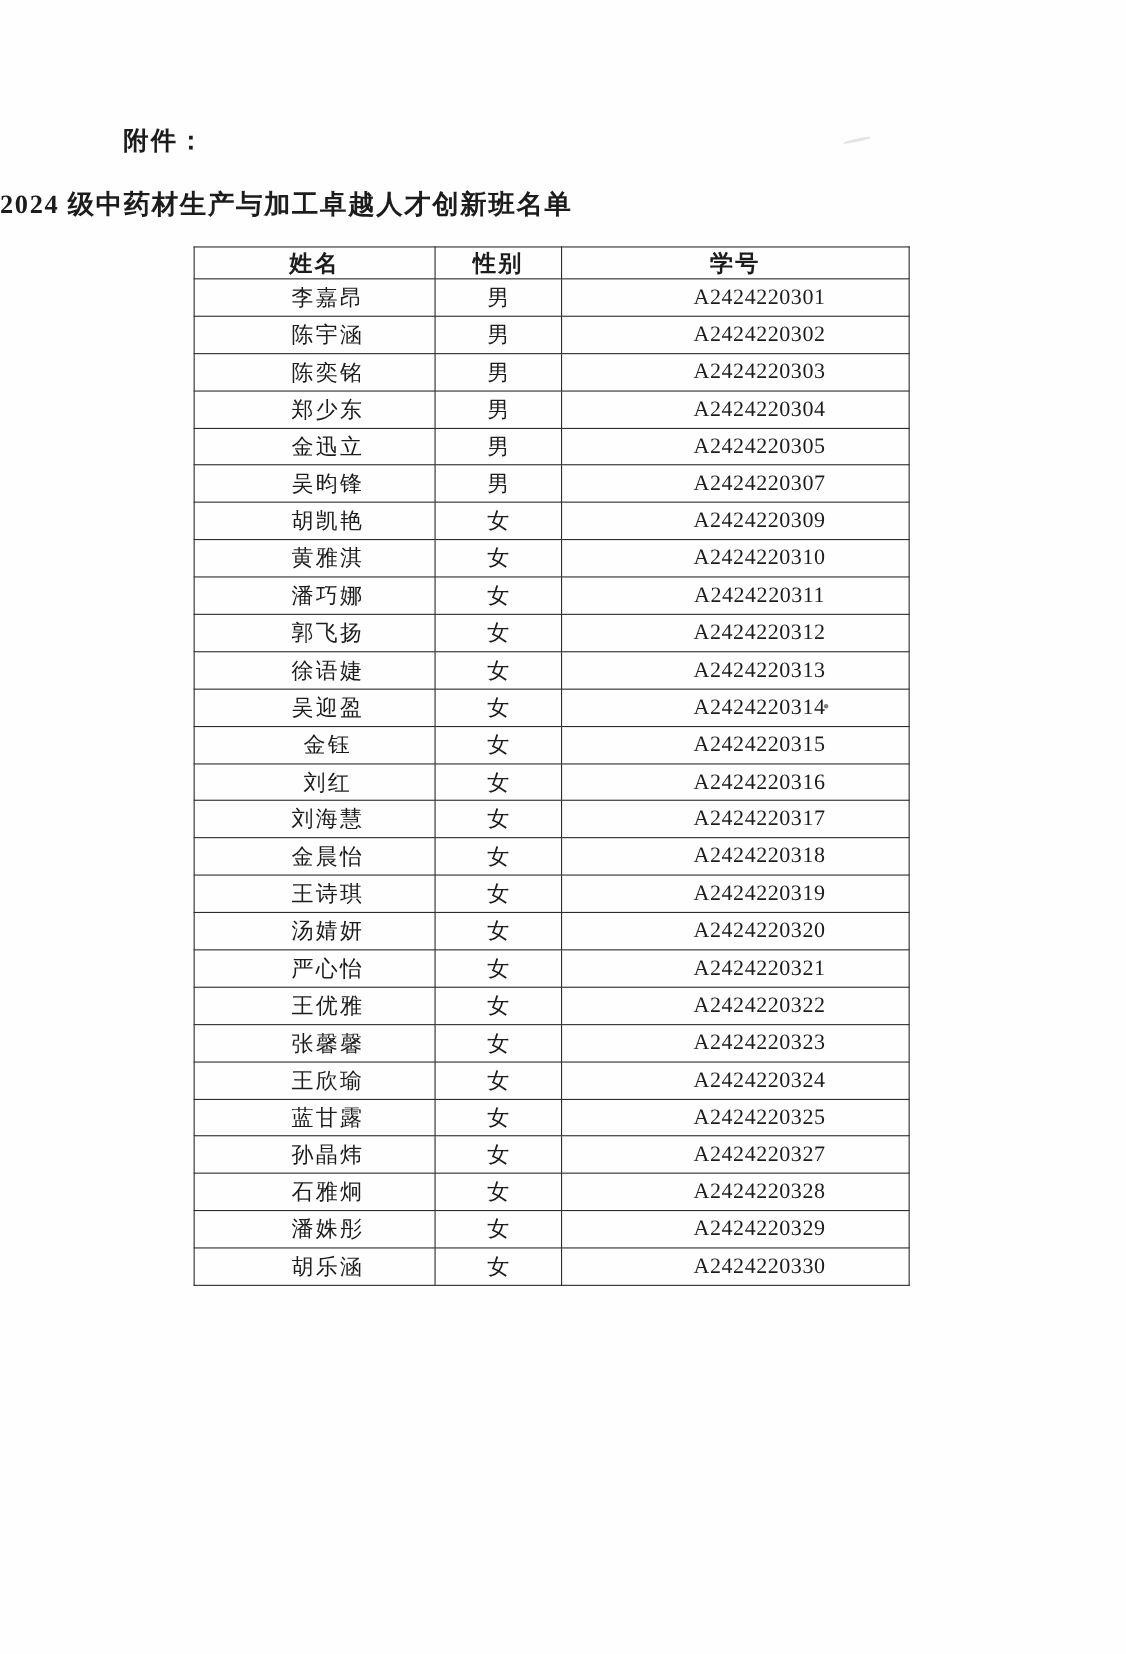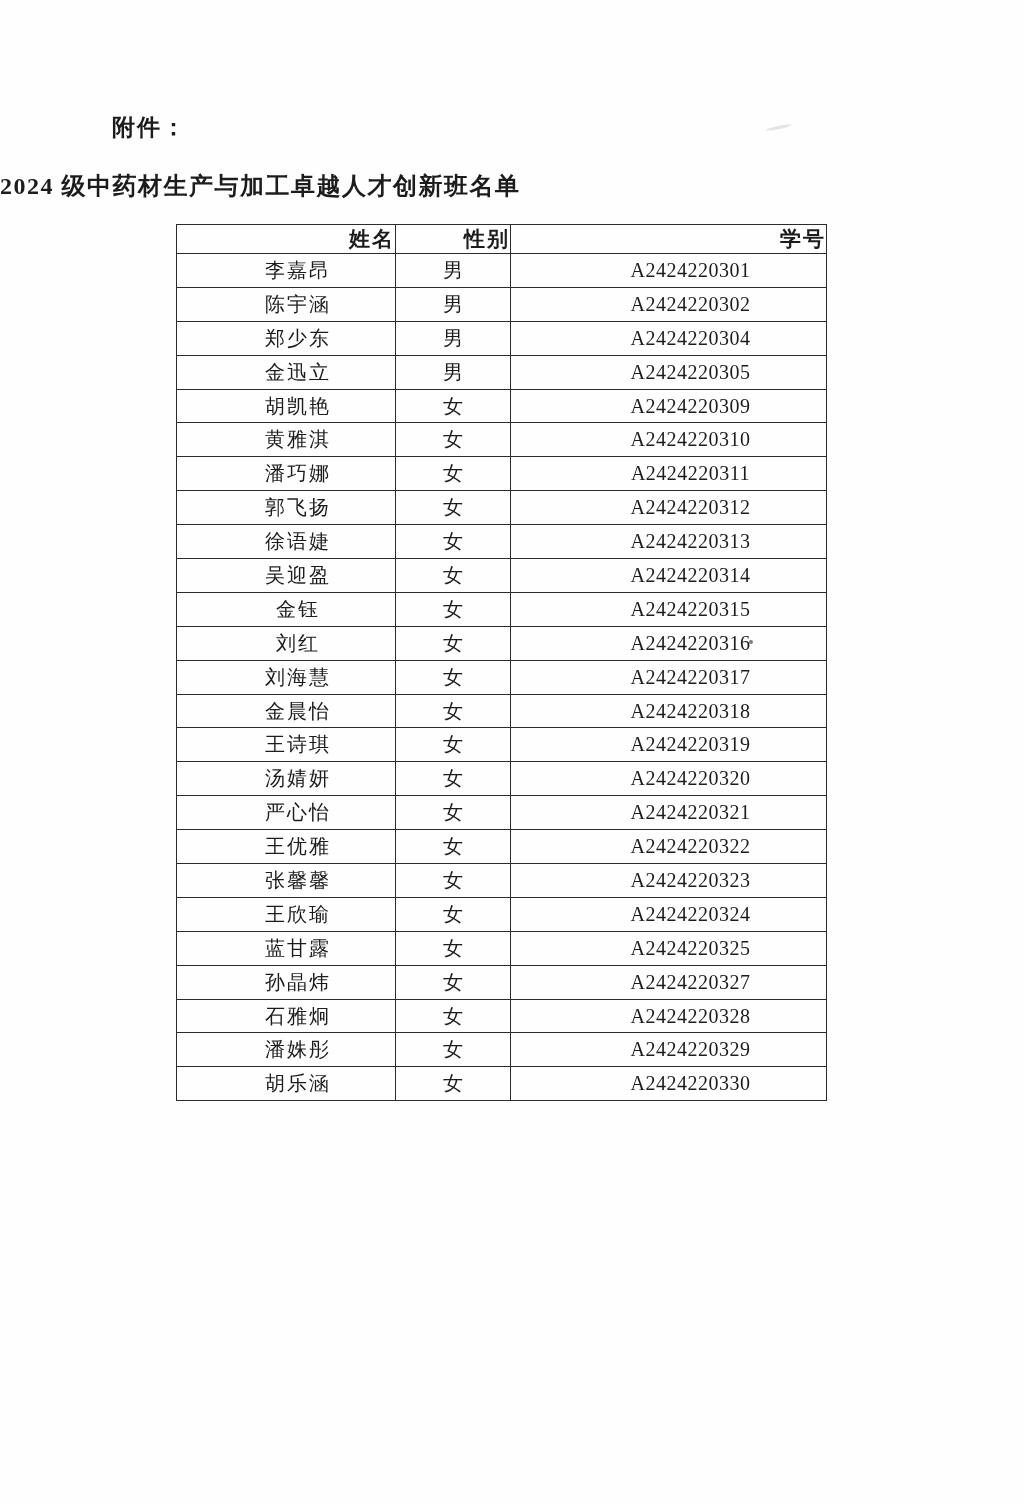--- a/index.html
+++ b/index.html
@@ -56,21 +56,20 @@
     vertical-align: middle;
     padding: 0;
     overflow: hidden;
     white-space: nowrap;
   }
   table.roster th {
     height: 28px;
     font-size: 21px;
     font-weight: bold;
     letter-spacing: 2px;
-    text-align: right;
   }
   table.roster td {
     height: 32.9px;
     font-size: 20px;
   }
   table.roster td.cell-name {
     letter-spacing: 2px;
     padding-left: 24px;
   }
   table.roster td.cell-id {
@@ -128,28 +127,38 @@
           <td class="cell-name">李嘉昂</td>
           <td class="cell-gender">男</td>
           <td class="cell-id">A2424220301</td>
         </tr>
         <tr>
           <td class="cell-name">陈宇涵</td>
           <td class="cell-gender">男</td>
           <td class="cell-id">A2424220302</td>
         </tr>
         <tr>
+          <td class="cell-name">陈奕铭</td>
+          <td class="cell-gender">男</td>
+          <td class="cell-id">A2424220303</td>
+        </tr>
+        <tr>
           <td class="cell-name">郑少东</td>
           <td class="cell-gender">男</td>
           <td class="cell-id">A2424220304</td>
         </tr>
         <tr>
           <td class="cell-name">金迅立</td>
           <td class="cell-gender">男</td>
           <td class="cell-id">A2424220305</td>
+        </tr>
+        <tr>
+          <td class="cell-name">吴昀锋</td>
+          <td class="cell-gender">男</td>
+          <td class="cell-id">A2424220307</td>
         </tr>
         <tr>
           <td class="cell-name">胡凯艳</td>
           <td class="cell-gender">女</td>
           <td class="cell-id">A2424220309</td>
         </tr>
         <tr>
           <td class="cell-name">黄雅淇</td>
           <td class="cell-gender">女</td>
           <td class="cell-id">A2424220310</td>

